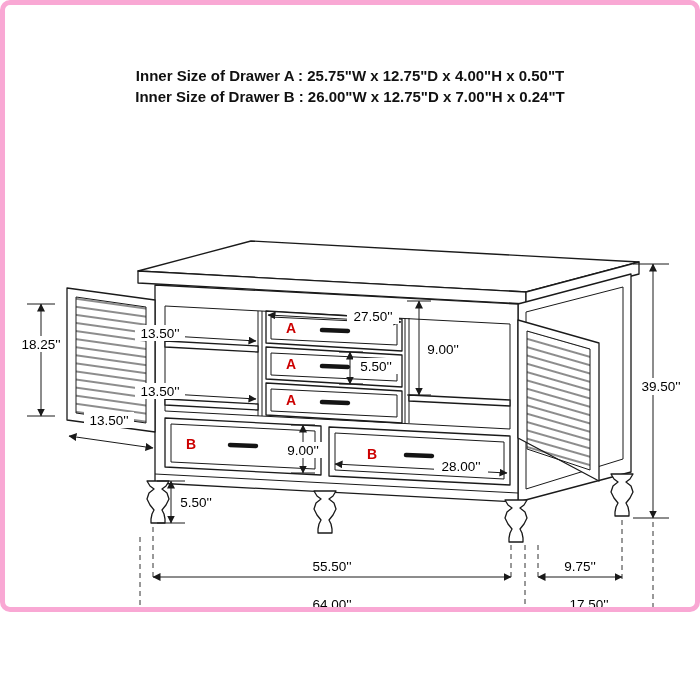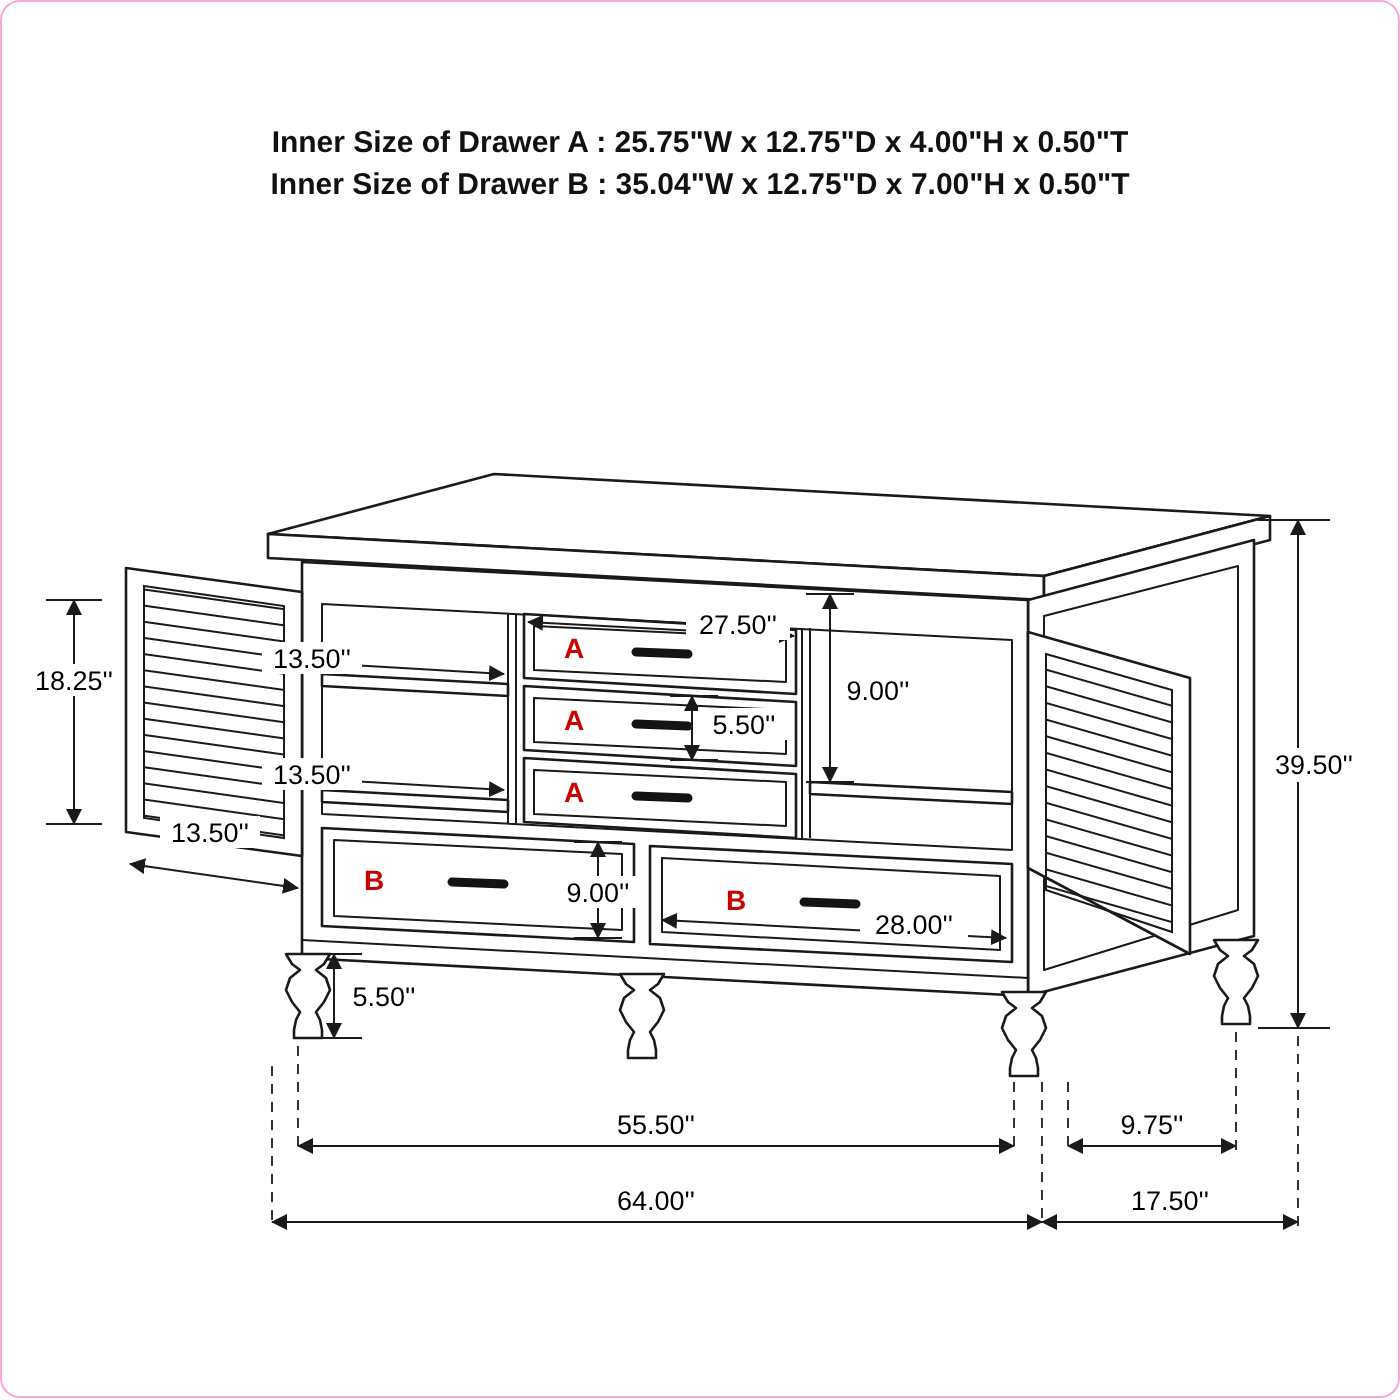--- a/index.html
+++ b/index.html
@@ -1,18 +1,18 @@
 <!DOCTYPE html>
 <html><head>
 <meta charset="utf-8">
 <style>
   html,body { margin:0; padding:0; background:#ffffff; }
   .canvas {
-    position:relative; width:700px; height:699px; box-sizing:border-box;
-    background:#ffffff; border:1px solid #f9a8d4; border-radius:10px;
+    position:relative; width:700px; height:612px; box-sizing:border-box;
+    background:#ffffff; border:5px solid #f9a8d4; border-radius:10px;
     overflow:hidden; font-family:"Liberation Sans", sans-serif;
   }
   .header {
     position:absolute; top:60px; left:0; right:0; text-align:center;
     font-size:15px; font-weight:600; color:#111; line-height:21px;
   }
   svg { position:absolute; left:0; top:0; }
   .furn { fill:#ffffff; stroke:#1a1a1a; stroke-width:1.3; stroke-linejoin:round; }
   .thin { fill:none; stroke:#1a1a1a; stroke-width:1; stroke-linejoin:round; }
   .dimln { stroke:#1a1a1a; stroke-width:1; fill:none; }
@@ -23,21 +23,21 @@
   .tr { font:700 14px "Liberation Sans",sans-serif; fill:#cc0000; text-anchor:middle; }
   .hdl { stroke:#141414; stroke-width:4.5; stroke-linecap:round; }
 </style>
 </head>
 <body>
 
 <div class="canvas">
 
   <div class="header">
     <div>Inner Size of Drawer A : 25.75"W x 12.75"D x 4.00"H x 0.50"T</div>
-    <div>Inner Size of Drawer B : 35.04"W x 12.75"D x 7.00"H x 0.50"T</div>
+    <div>Inner Size of Drawer B : 26.00"W x 12.75"D x 7.00"H x 0.24"T</div>
   </div>
 
   <svg width="700" height="700" viewBox="0 0 700 700">
     <defs>
       <marker id="arw" markerWidth="8" markerHeight="8" refX="7.5" refY="4" orient="auto-start-reverse" markerUnits="userSpaceOnUse">
         <path d="M0,0 L8,4 L0,8 Z" fill="#1a1a1a"></path>
       </marker>
       <pattern id="louvL" width="12" height="8" patternUnits="userSpaceOnUse" patternTransform="rotate(8)">
         <line x1="0" y1="1" x2="12" y2="1" stroke="#1a1a1a" stroke-width="1"></line>
       </pattern>

